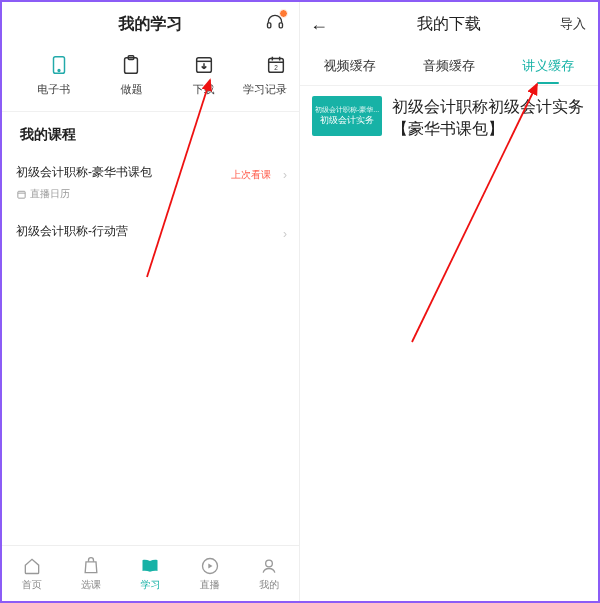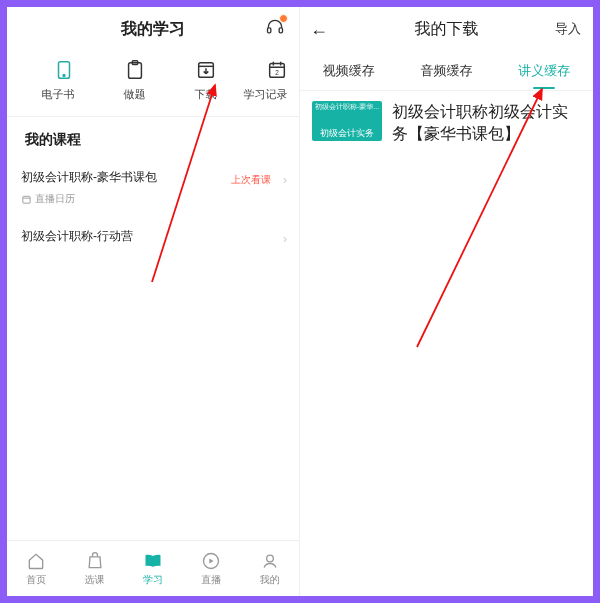--- a/index.html
+++ b/index.html
@@ -1,17 +1,17 @@
 <!DOCTYPE html>
 <html><head>
 <meta charset="utf-8">
 <style>
   * { box-sizing: border-box; margin: 0; padding: 0; }
   html, body { width: 600px; height: 603px; font-family: -apple-system, "PingFang SC", "Microsoft YaHei", sans-serif; background: #fff; }
-  .frame { width: 600px; height: 603px; border: 7px solid #8b5cf6; position: relative; display: flex; background: #fff; overflow: hidden; }
+  .frame { width: 600px; height: 603px; border: 2px solid #8b5cf6; position: relative; display: flex; background: #fff; overflow: hidden; }
   .pane { width: 50%; height: 100%; position: relative; display: flex; flex-direction: column; background: #fff; }
   .pane-left { border-right: 1px solid #eee; }
 
   
   .l-header { height: 44px; display: flex; align-items: center; justify-content: center; position: relative; }
   .l-title { font-size: 16px; font-weight: 600; color: #222; }
   .headset-wrap { position: absolute; right: 14px; top: 10px; }
   .dot-badge { position: absolute; top: -3px; right: -3px; width: 9px; height: 9px; background: #ff7a33; border-radius: 50%; border: 1px solid #fff; }
 
   .tool-row { display: flex; justify-content: space-around; padding: 8px 4px 14px 4px; border-bottom: 1px solid #f0f0f0; }
@@ -38,21 +38,21 @@
   .back-btn { position: absolute; left: 10px; top: 12px; font-size: 18px; color: #222; }
   .r-title { font-size: 16px; font-weight: 500; color: #222; }
   .import-btn { position: absolute; right: 12px; top: 13px; font-size: 13px; color: #333; }
 
   .seg-tabs { height: 40px; display: flex; justify-content: space-around; align-items: center; border-bottom: 1px solid #f0f0f0; }
   .seg-tab { font-size: 13px; color: #333; position: relative; padding: 8px 4px; }
   .seg-tab.active { color: #17b2a6; }
   .seg-tab.active::after { content: ""; position: absolute; left: 50%; transform: translateX(-50%); bottom: -1px; width: 22px; height: 2px; background: #17b2a6; border-radius: 2px; }
 
   .dl-item { display: flex; padding: 10px 12px; gap: 10px; align-items: flex-start; }
-  .thumb { width: 70px; height: 40px; background: #17b2a6; color: #fff; font-size: 8px; display: flex; flex-direction: column; align-items: center; justify-content: space-between; text-align: center; border-radius: 2px; padding: 2px; line-height: 1.2; }
+  .thumb { width: 70px; height: 40px; background: #17b2a6; color: #fff; font-size: 8px; display: flex; flex-direction: column; align-items: center; justify-content: center; text-align: center; border-radius: 2px; padding: 2px; line-height: 1.2; }
   .thumb-top { font-size: 7px; opacity: .9; }
   .thumb-main { font-size: 9px; font-weight: 500; }
   .dl-title { font-size: 16px; color: #222; line-height: 1.4; flex: 1; }
 
   
   .arrow { position: absolute; pointer-events: none; }
 
   svg { display: block; }
 </style>
 </head>

